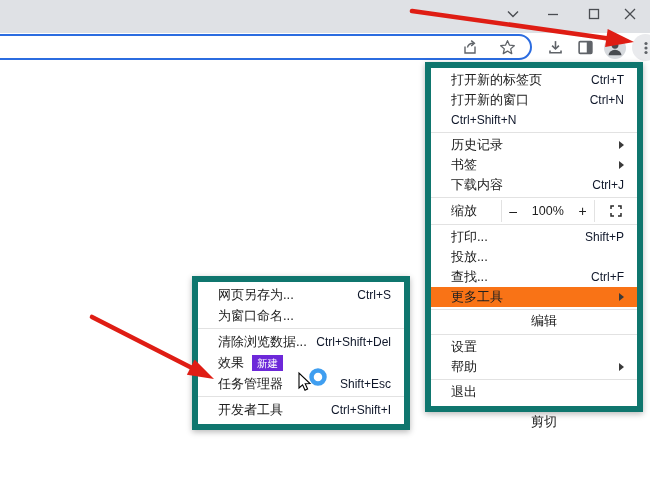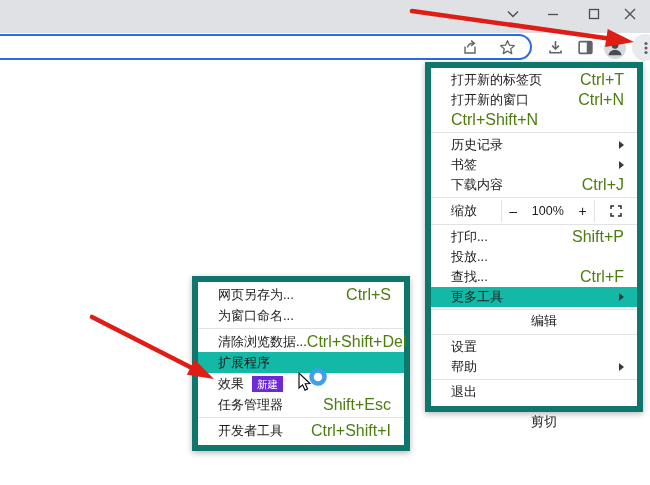--- a/index.html
+++ b/index.html
@@ -24,22 +24,22 @@
   .dots-wrap{width:27px;height:27px;border-radius:50%;background:#e9eaed;display:flex;align-items:center;justify-content:center;}
   
   .menu{
     position:absolute;box-sizing:border-box;width:218px;background:#ffffff;
     border:6px solid #0f766e;box-shadow:0 2px 6px rgba(0,0,0,.28);
     padding:2px 0 4px 0;font-size:13px;color:#202020;z-index:5;
   }
   .mi{height:20px;display:flex;align-items:center;padding:0 13px 0 20px;white-space:nowrap;}
   .menu.sub .mi{height:21px;}
   .mi .lbl{flex:1;}
-  .mi .sc{color:#4d7c0f;font-size:16px;}
-  .mi.hl{background:#14b8a6;justify-content:space-between;}
+  .mi .sc{color:#0f172a;font-size:12px;}
+  .mi.hl{background:#f97316;justify-content:space-between;}
   .sep{height:1px;background:#e2e2e2;margin:2px 0;}
   .tri{width:0;height:0;border-left:5px solid #3a3a3a;border-top:4px solid transparent;border-bottom:4px solid transparent;margin-left:6px;}
   
   .mi.zoomrow{height:22px;padding:0 0 0 20px;}
   .mi.zoomrow .lbl{flex:0 0 50px;}
   .vdiv{width:1px;align-self:stretch;background:#e2e2e2;}
   .zctl{flex:0 0 92px;display:flex;align-items:center;justify-content:space-around;}
   .zbtn{color:#202020;font-size:14px;}
   .zval{font-size:12.5px;}
   .fsarea{flex:1;display:flex;align-items:center;justify-content:center;}
@@ -213,23 +213,20 @@
     <span class="lbl">网页另存为...</span>
     <span class="sc">Ctrl+S</span>
   </div>
   <div class="mi">
     <span class="lbl">为窗口命名...</span>
   </div>
   <div class="sep"></div>
   <div class="mi">
     <span class="lbl">清除浏览数据...</span>
     <span class="sc">Ctrl+Shift+Del</span>
-  </div>
-  <div class="mi hl">
-    <span class="lbl">扩展程序</span>
   </div>
   <div class="mi">
     <span>效果</span>
     <span class="badge">新建</span>
   </div>
   <div class="mi">
     <span class="lbl">任务管理器</span>
     <span class="sc">Shift+Esc</span>
   </div>
   <div class="sep"></div>

